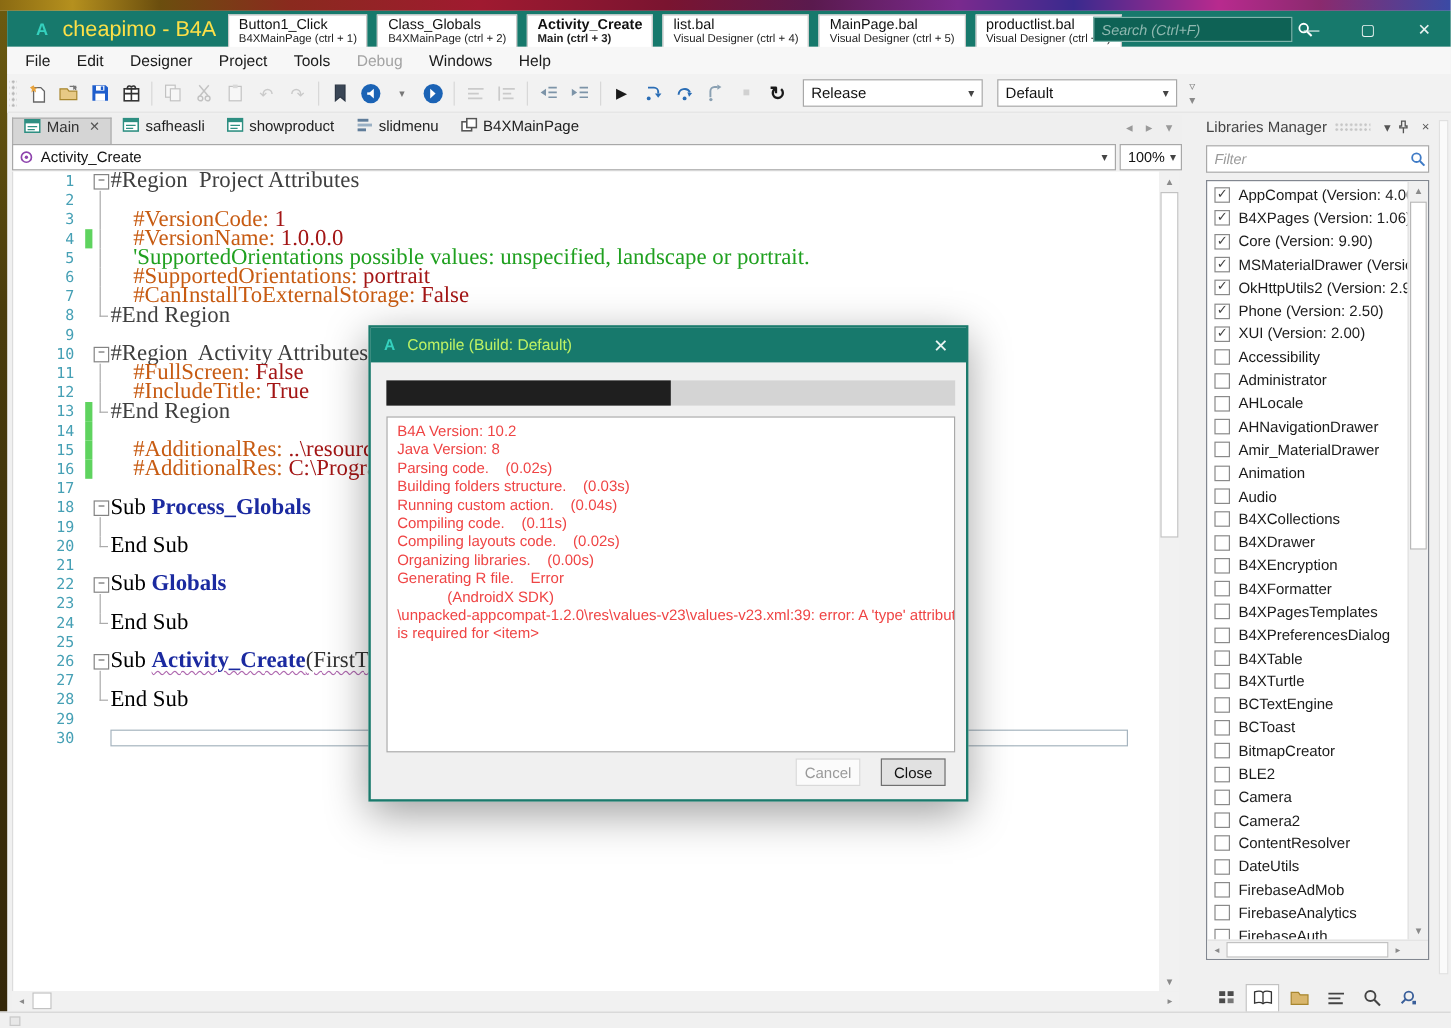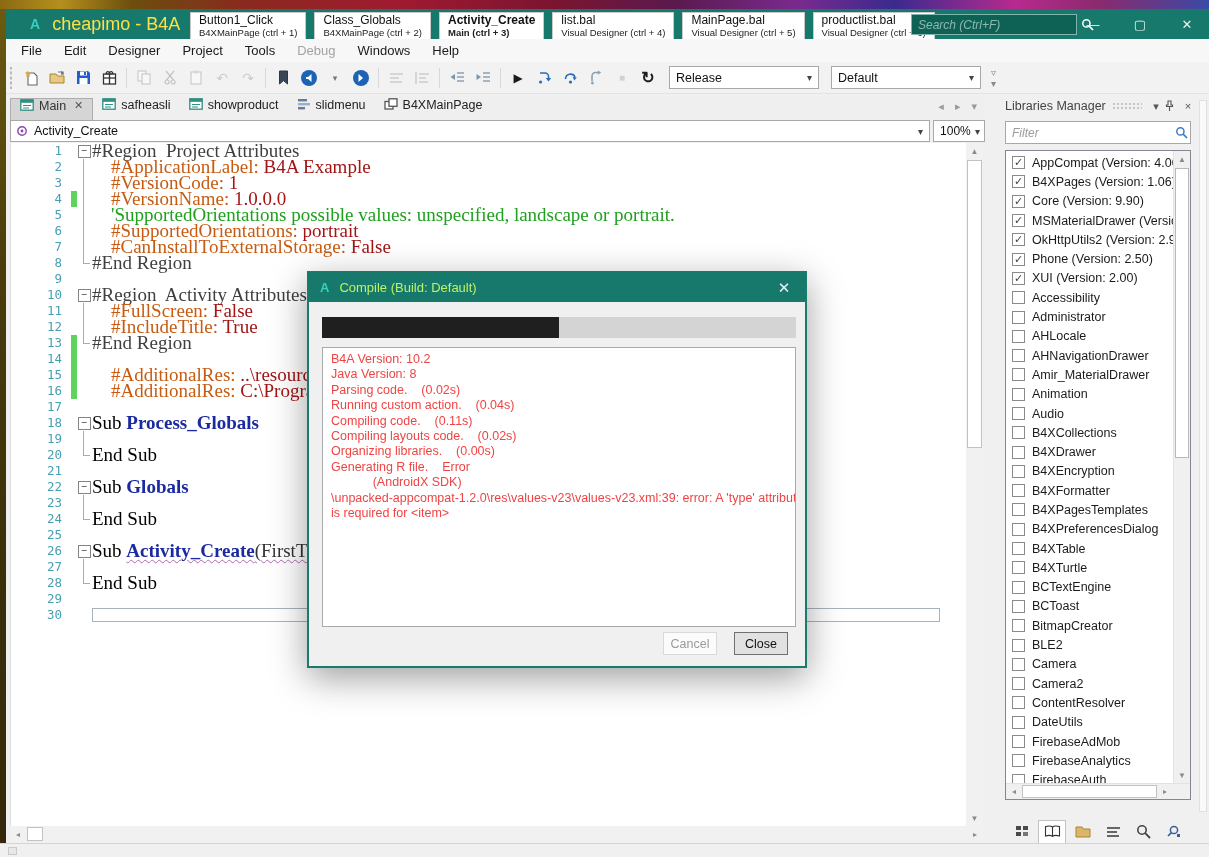--- a/index.html
+++ b/index.html
@@ -443,21 +443,20 @@
     <div class="cl">
       <span class="ln">1</span>
       <span class="mk"></span>
       <span class="fc start"></span>
       <span class="ct"><span class="tk-region">#Region  Project Attributes</span></span>
     </div>
     <div class="cl">
       <span class="ln">2</span>
       <span class="mk"></span>
       <span class="fc mid"></span>
-      <span class="ct"><span class="tk-attr">    #ApplicationLabel:</span><span class="tk-val"> B4A Example</span></span>
     </div>
     <div class="cl">
       <span class="ln">3</span>
       <span class="mk"></span>
       <span class="fc mid"></span>
       <span class="ct"><span class="tk-attr">    #VersionCode:</span><span class="tk-val"> 1</span></span>
     </div>
     <div class="cl">
       <span class="ln">4</span>
       <span class="mk on"></span>
@@ -859,20 +858,21 @@
     <span id="dlg-title-text">Compile (Build: Default)</span>
   </div>
   <div id="dlg-close">✕</div>
   <div id="dlg-progress">
     <div id="dlg-progress-fill" style="width: 50%;"></div>
   </div>
   <div id="dlg-log">
       <div class="logline">B4A Version: 10.2</div>
       <div class="logline">Java Version: 8</div>
       <div class="logline">Parsing code.    (0.02s)</div>
+      <div class="logline">Building folders structure.    (0.03s)</div>
       <div class="logline">Running custom action.    (0.04s)</div>
       <div class="logline">Compiling code.    (0.11s)</div>
       <div class="logline">Compiling layouts code.    (0.02s)</div>
       <div class="logline">Organizing libraries.    (0.00s)</div>
       <div class="logline">Generating R file.    Error</div>
       <div class="logline">            (AndroidX SDK)</div>
       <div class="logline">\unpacked-appcompat-1.2.0\res\values-v23\values-v23.xml:39: error: A 'type' attribute</div>
       <div class="logline">is required for &lt;item&gt;</div>
     </div>
   <div class="dlg-btn" id="btn-cancel">Cancel</div>

